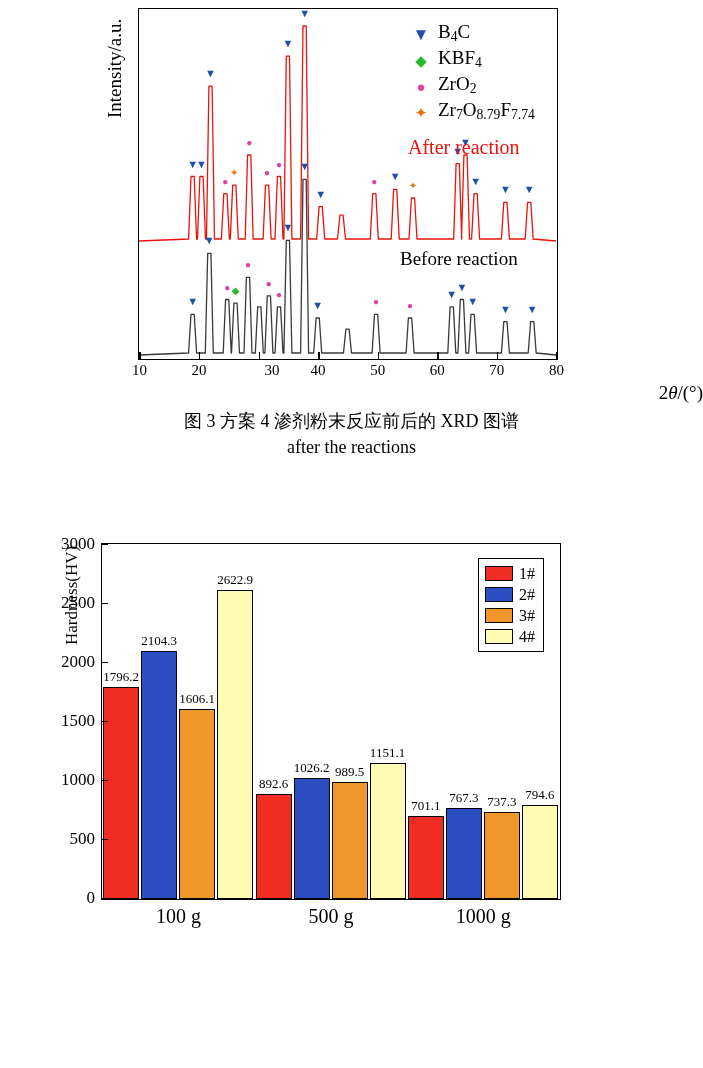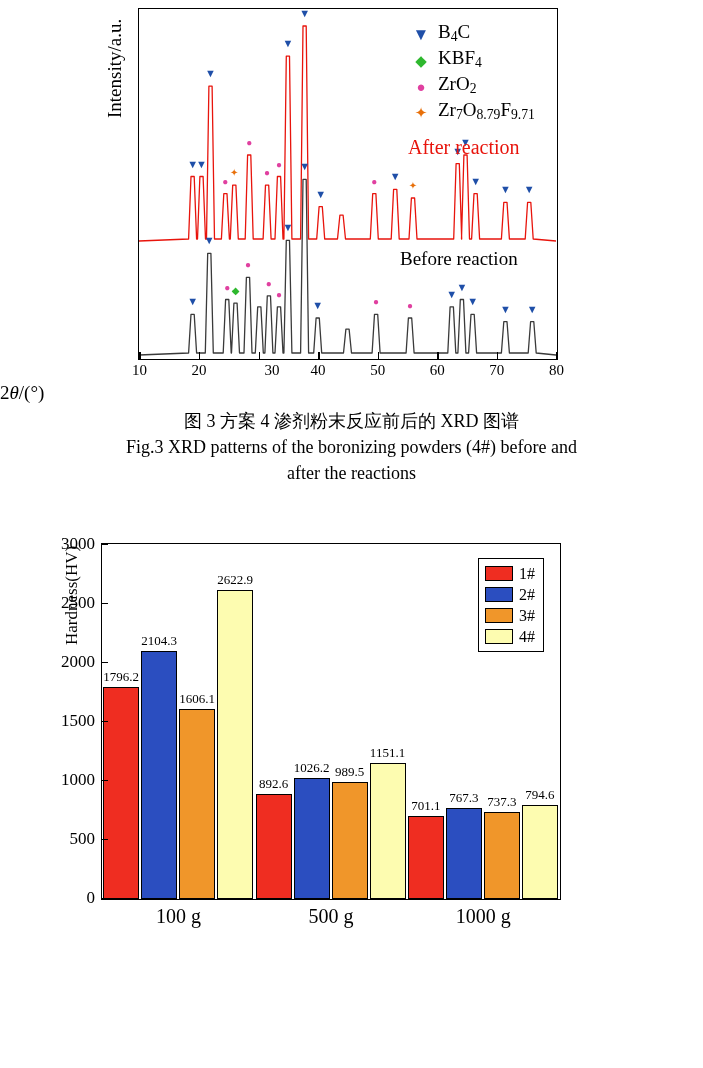--- a/index.html
+++ b/index.html
@@ -17,21 +17,21 @@
   .xrd-box{
     position:absolute;left:138px;top:8px;width:420px;height:352px;
     border:1.4px solid #000;box-sizing:border-box;background:#fff;
   }
   .ylabel-xrd{
     position:absolute;left:104px;top:118px;
     transform:rotate(-90deg);transform-origin:left top;
     font-size:19px;white-space:nowrap;
   }
   .xlabel-xrd{
-    position:absolute;left:0;top:382px;width:703px;text-align:left;
+    position:absolute;left:0;top:382px;width:703px;text-align:right;
     font-size:19px;
   }
   .xtick{
     position:absolute;top:362px;font-size:15px;transform:translateX(-50%);
   }
   .tickmark{position:absolute;width:1.4px;background:#000;}
 
   .legend-xrd{position:absolute;left:408px;top:22px;font-size:19px;line-height:26px;}
   .legend-xrd .row{display:flex;align-items:center;height:26px;}
   .legend-xrd .sym{width:26px;text-align:center;font-size:17px;}
@@ -132,21 +132,21 @@
       <div class="row">
         <span class="sym" style="color:#2eb82e;font-size:15px;">◆</span>
         <span class="txt">KBF<sub>4</sub></span>
       </div>
       <div class="row">
         <span class="sym" style="color:#e040a0;font-size:15px;">●</span>
         <span class="txt">ZrO<sub>2</sub></span>
       </div>
       <div class="row">
         <span class="sym" style="color:#e8700a;font-size:15px;">✦</span>
-        <span class="txt">Zr<sub>7</sub>O<sub>8.79</sub>F<sub>9.71</sub></span>
+        <span class="txt">Zr<sub>7</sub>O<sub>8.79</sub>F<sub>7.74</sub></span>
       </div>
     </div>
 
     <div class="after-label">After reaction</div>
     <div class="before-label">Before reaction</div>
 
     <div id="xrd-xticks">
         <div class="xtick" style="left: 139.4px;">10</div>
         <div class="tickmark" style="left: 139.4px; top: 352px; height: 7px;"></div>
         <div class="xtick" style="left: 198.971px;">20</div>
@@ -161,21 +161,20 @@
         <div class="tickmark" style="left: 437.257px; top: 352px; height: 7px;"></div>
         <div class="xtick" style="left: 496.829px;">70</div>
         <div class="tickmark" style="left: 496.829px; top: 352px; height: 7px;"></div>
         <div class="xtick" style="left: 556.4px;">80</div>
         <div class="tickmark" style="left: 556.4px; top: 352px; height: 7px;"></div>
       </div>
     <div class="xlabel-xrd">2<i>θ</i>/(°)</div>
 
     <div class="fig3cap">
       <div class="cap cap-cn">图 3  方案 4 渗剂粉末反应前后的 XRD 图谱</div>
-      <div class="cap">Fig.3  XRD patterns of the boronizing powders (4#) before and</div>
       <div class="cap">after the reactions</div>
     </div>
   </div>
 
   <div class="fig4">
 
     <div class="ylabel-bar">Hardness(HV)</div>
 
     <div class="bar-plot">
       <div id="bars-layer" style="position:absolute;left:0;top:0;right:0;bottom:0;">

